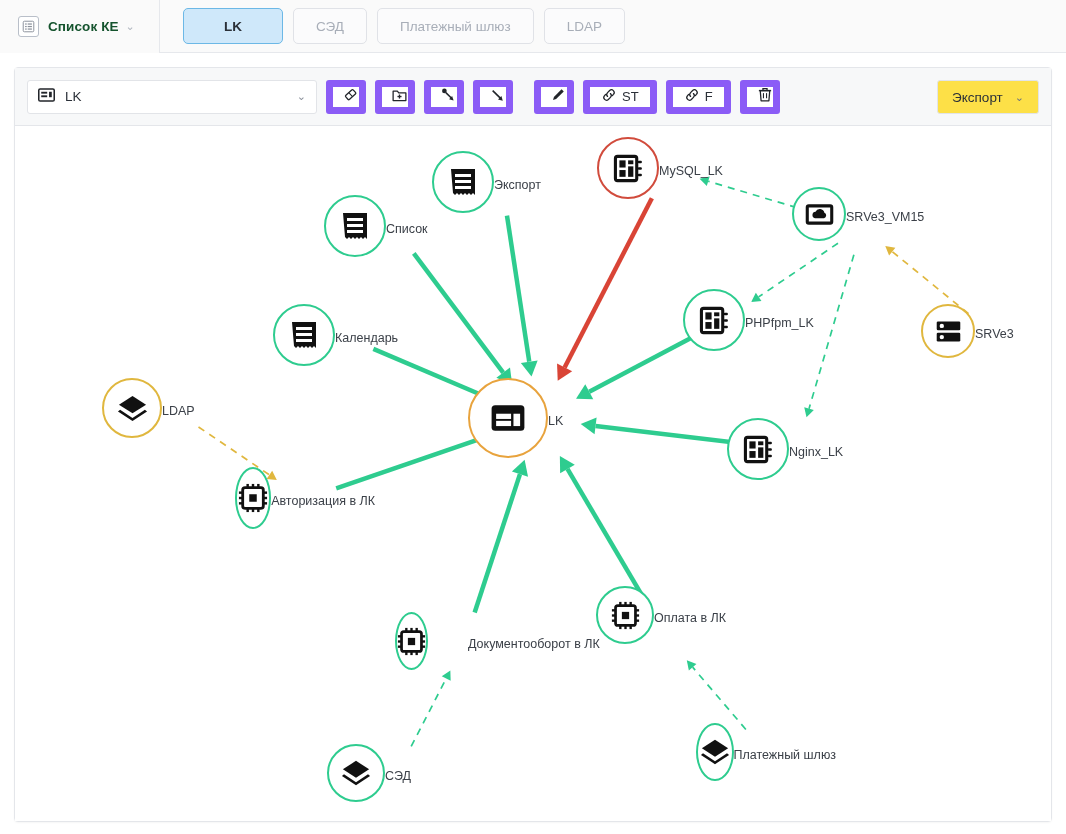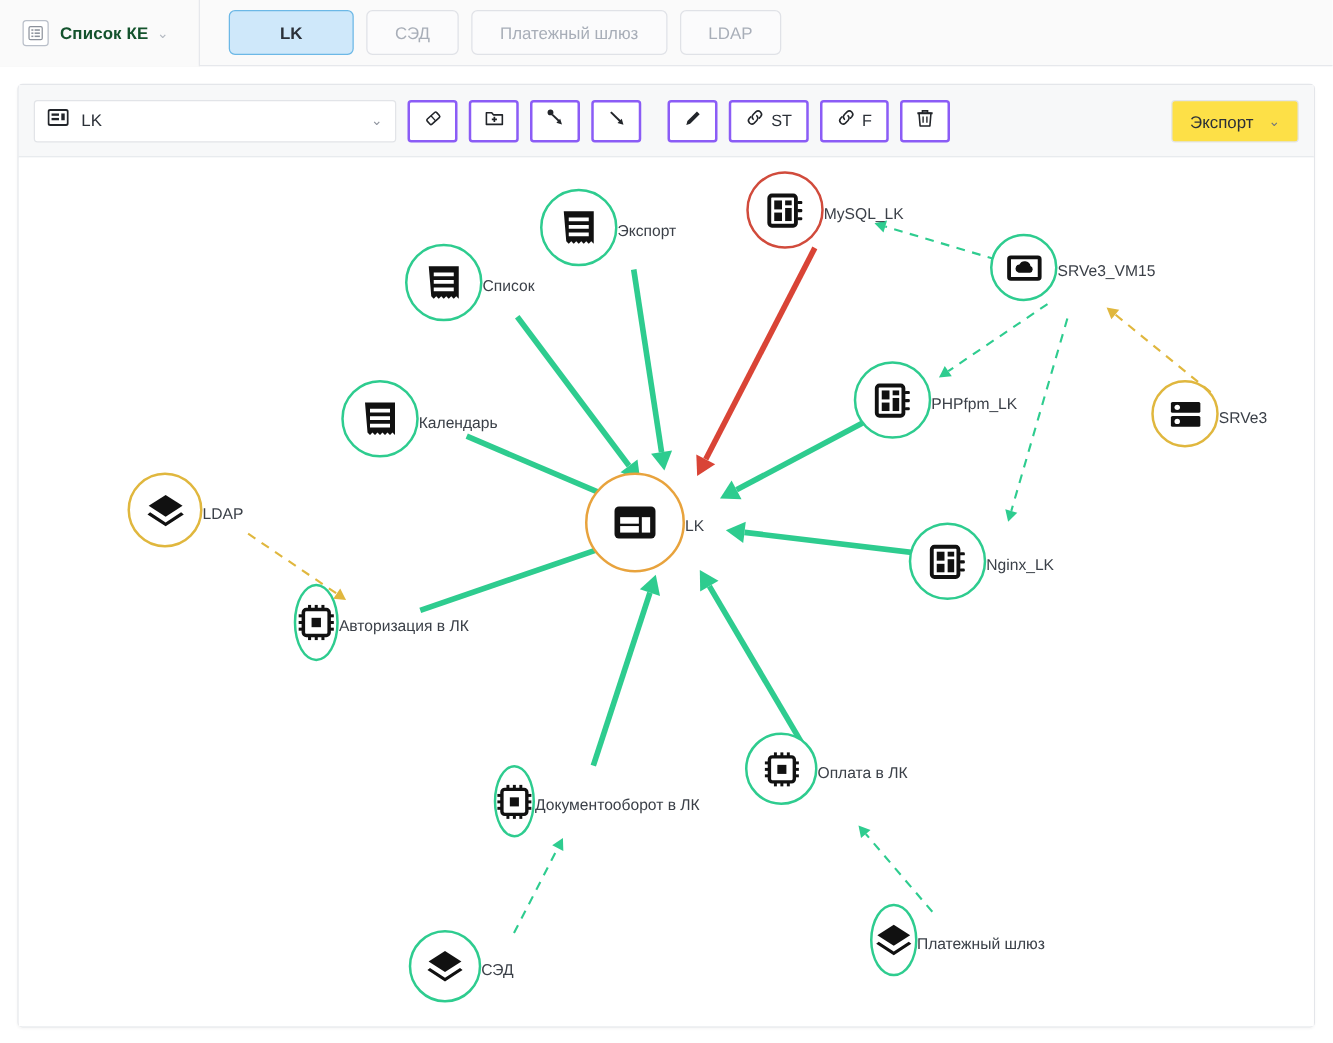--- a/index.html
+++ b/index.html
@@ -90,23 +90,23 @@
     gap: 10px;
     margin-right: 9px;
     cursor: pointer;
   }
   .select-box .sb-label { font-size: 13.5px; color: #2b3038; flex: 1; }
   .select-box .sb-caret { color: #8b919b; font-size: 11px; }
 
   .tbtn {
     width: 40px; height: 34px;
     background: #ffffff;
-    border: 2px solid #8b5cf6;
+    border: 7px solid #8b5cf6;
     border-radius: 3px;
-    display: flex; align-items: center; justify-content: center;
+    display: flex; align-items: center; justify-content: flex-end;
     margin-right: 9px;
     cursor: pointer;
   }
   .tbtn.wide { width: auto; padding: 0 11px; gap: 5px; }
   .tbtn .tb-text { font-size: 13px; color: #2b3038; }
   .tbtn.gap-l { margin-left: 12px; }
 
   .export-btn {
     position: absolute; right: 12px; top: 12px;
     height: 34px; padding: 0 14px;
@@ -453,21 +453,21 @@
           <div class="node-circle" style="width: 54px; height: 54px; border: 2.4px solid rgb(224, 183, 62);">
             <svg width="29" height="29" viewBox="0 0 32 32">
       <rect x="3" y="5" width="26" height="9.6" rx="1.4" fill="#111"></rect>
       <rect x="3" y="17.4" width="26" height="9.6" rx="1.4" fill="#111"></rect>
       <circle cx="8.6" cy="9.8" r="2.4" fill="#fff"></circle>
       <circle cx="8.6" cy="22.2" r="2.4" fill="#fff"></circle>
     </svg>
           </div>
           <div class="node-label">SRVe3</div>
         </div>
-        <div class="node" style="left: 380px; top: 486px; width: 140px;">
+        <div class="node" style="left: 380px; top: 486px; width: 140px; gap: 40px;">
           <div class="node-circle" style="width: 58px; height: 58px; border: 2.4px solid rgb(46, 204, 143);">
             <svg width="29" height="29" viewBox="0 0 32 32">
       <g fill="#111">
         <rect x="9" y="1" width="2.6" height="4"></rect>
                 <rect x="14.7" y="1" width="2.6" height="4"></rect>
                 <rect x="20.4" y="1" width="2.6" height="4"></rect>
         <rect x="9" y="27" width="2.6" height="4"></rect>
                 <rect x="14.7" y="27" width="2.6" height="4"></rect>
                 <rect x="20.4" y="27" width="2.6" height="4"></rect>
         <rect x="1" y="9" width="4" height="2.6"></rect>

